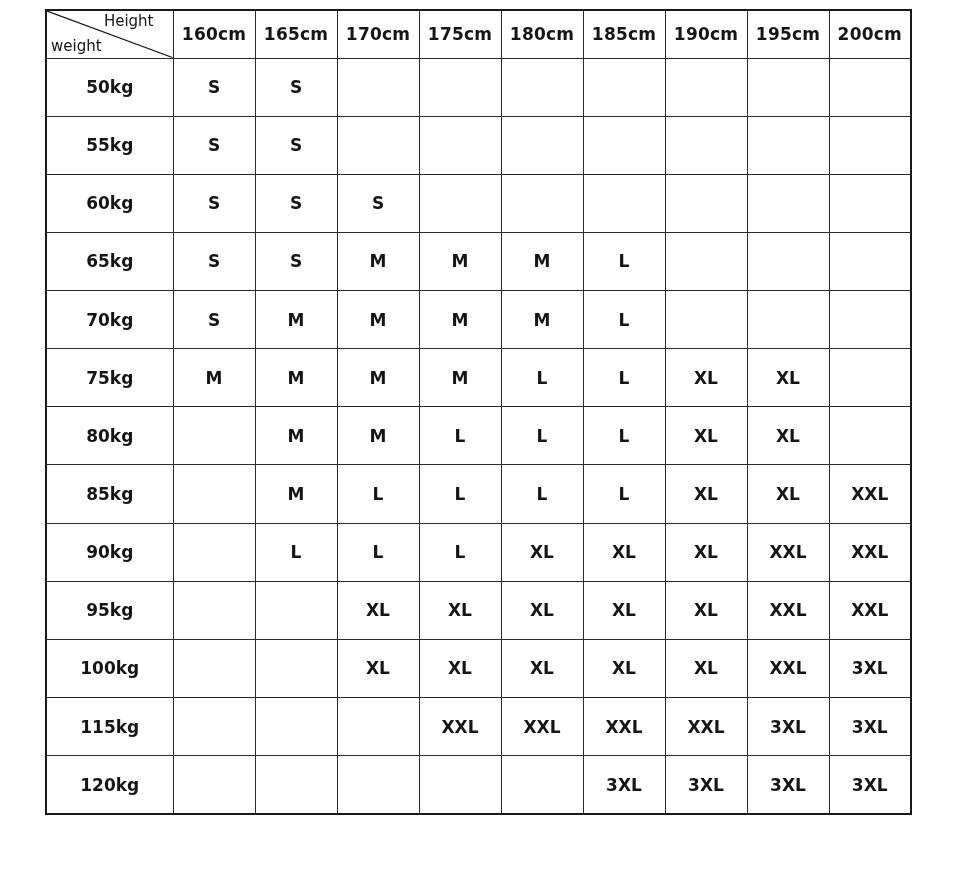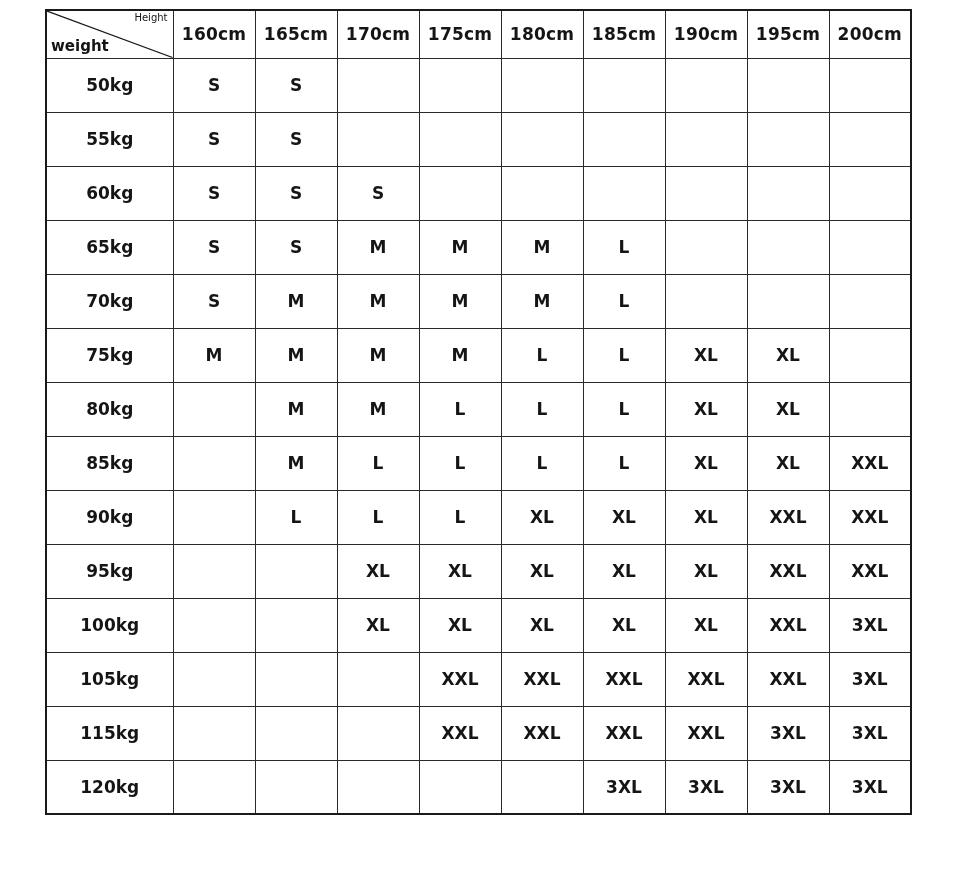--- a/index.html
+++ b/index.html
@@ -71,32 +71,32 @@
     height: 100%;
   }
   .corner-diag {
     position: absolute;
     left: 0; top: 0;
     width: 100%; height: 100%;
     display: block;
   }
   .corner-height {
     position: absolute;
-    right: 5px;
+    right: 19px;
     top: 1px;
-    font-size: 10px;
+    font-size: 15px;
     font-weight: normal;
     color: #151515;
   }
   .corner-weight {
     position: absolute;
     left: 4px;
     bottom: 3px;
     font-size: 15px;
-    font-weight: bold;
+    font-weight: normal;
     color: #151515;
   }
 
   
   td.w-cell {
     background: #c3dcef;
     font-size: 18px;
     font-weight: bold;
     margin-left: 43px;
   }
@@ -280,32 +280,20 @@
           <td class="cell-val sz-empty"></td>
           <td class="cell-val sz-XL">XL</td>
           <td class="cell-val sz-XL">XL</td>
           <td class="cell-val sz-XL">XL</td>
           <td class="cell-val sz-XL">XL</td>
           <td class="cell-val sz-XL">XL</td>
           <td class="cell-val sz-XXL">XXL</td>
           <td class="cell-val sz-3XL">3XL</td>
         </tr>
         <tr class="data-row">
-          <td class="w-cell">105kg</td>
-          <td class="cell-val sz-empty"></td>
-          <td class="cell-val sz-empty"></td>
-          <td class="cell-val sz-empty"></td>
-          <td class="cell-val sz-XXL">XXL</td>
-          <td class="cell-val sz-XXL">XXL</td>
-          <td class="cell-val sz-XXL">XXL</td>
-          <td class="cell-val sz-XXL">XXL</td>
-          <td class="cell-val sz-XXL">XXL</td>
-          <td class="cell-val sz-3XL">3XL</td>
-        </tr>
-        <tr class="data-row">
           <td class="w-cell">115kg</td>
           <td class="cell-val sz-empty"></td>
           <td class="cell-val sz-empty"></td>
           <td class="cell-val sz-empty"></td>
           <td class="cell-val sz-XXL">XXL</td>
           <td class="cell-val sz-XXL">XXL</td>
           <td class="cell-val sz-XXL">XXL</td>
           <td class="cell-val sz-XXL">XXL</td>
           <td class="cell-val sz-3XL">3XL</td>
           <td class="cell-val sz-3XL">3XL</td>

